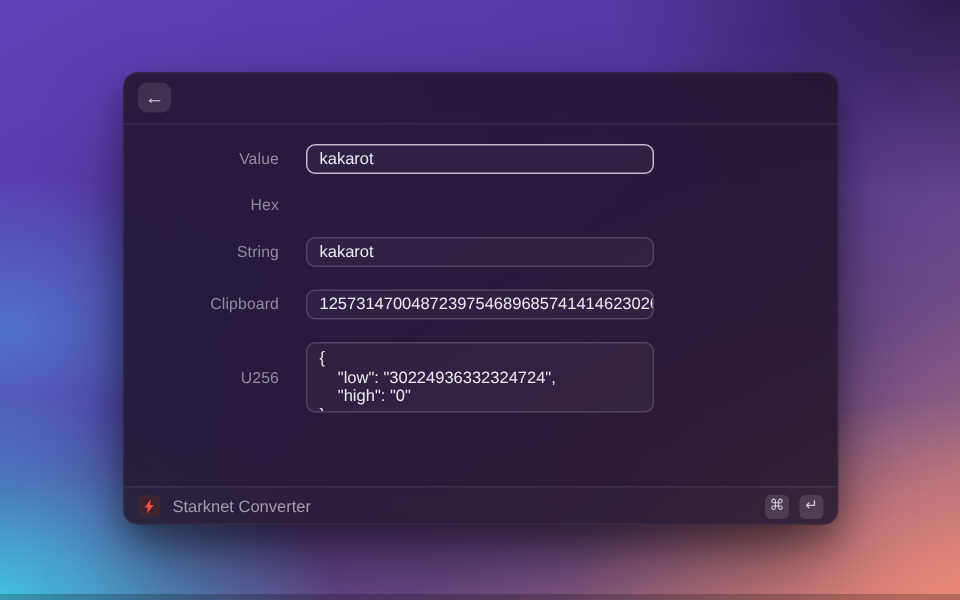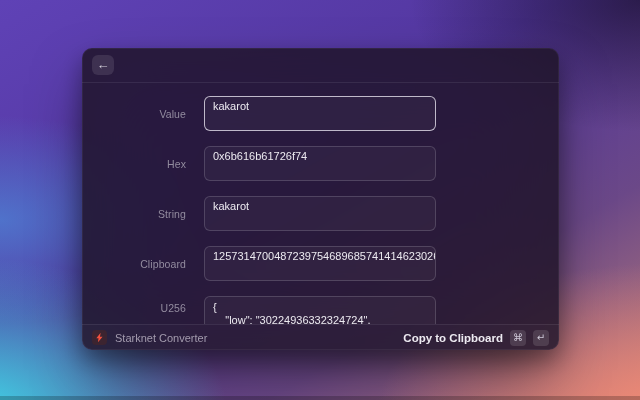--- a/index.html
+++ b/index.html
@@ -53,23 +53,23 @@
   .field-row {
     display: flex; align-items: center;
     padding-left: 48px; margin-bottom: 15px;
   }
   .field-row.align-top { align-items: flex-start; }
   .field-label {
     width: 56px; flex: none;
     text-align: right; margin-right: 18px;
     font-size: 10.5px; color: #938c9f; letter-spacing: 0.1px;
   }
-  .field-row.align-top .field-label { margin-top: 6px; }
+  .field-row.align-top .field-label { margin-top: 18px; }
   .field-input {
-    width: 232px; flex: none; height: 35px;
+    width: 232px; flex: none; height: 20px;
     border: 1px solid rgba(255,255,255,0.16); border-radius: 6px;
     background: rgba(255,255,255,0.035);
     color: #eceaf0; font-size: 11px; line-height: 19px;
     padding: 0 8px; white-space: nowrap; overflow: hidden;
   }
   .field-input.focused { border-color: rgba(233,230,240,0.78); }
   .field-input.multiline {
     height: 47px; white-space: pre; line-height: 12.5px;
     padding-top: 4px; font-size: 11px;
   }
@@ -111,21 +111,20 @@
 
     <div class="content">
       <div class="field-row">
         <div class="field-label">Value</div>
         <div class="field-input focused">kakarot</div>
       </div>
 
 
       <div class="field-row">
         <div class="field-label">Hex</div>
-        <div class="field-input">0x6b616b61726f74</div>
       </div>
 
       <div class="field-row">
         <div class="field-label">String</div>
         <div class="field-input">kakarot</div>
       </div>
 
       <div class="field-row">
         <div class="field-label">Clipboard</div>
         <div class="field-input">125731470048723975468968574141462302644475173</div>
@@ -143,21 +142,20 @@
     <div class="win-footer">
       <div class="app-chip">
         <span class="app-icon">
           <svg width="11" height="11" viewBox="0 0 16 16">
             <path d="M9.6 1 3.4 9.2h3.2L5.8 15l6.6-8.2H8.7z" fill="#f2503e"></path>
           </svg>
         </span>
         <span class="app-name">Starknet Converter</span>
       </div>
       <div class="action">
-        <span class="action-label">Copy to Clipboard</span>
         <span class="key-badge">⌘</span>
         <span class="key-badge">↵</span>
       </div>
     </div>
 
   </div>
   <div class="bottom-strip"></div>
 </div>
 
 </body></html>

